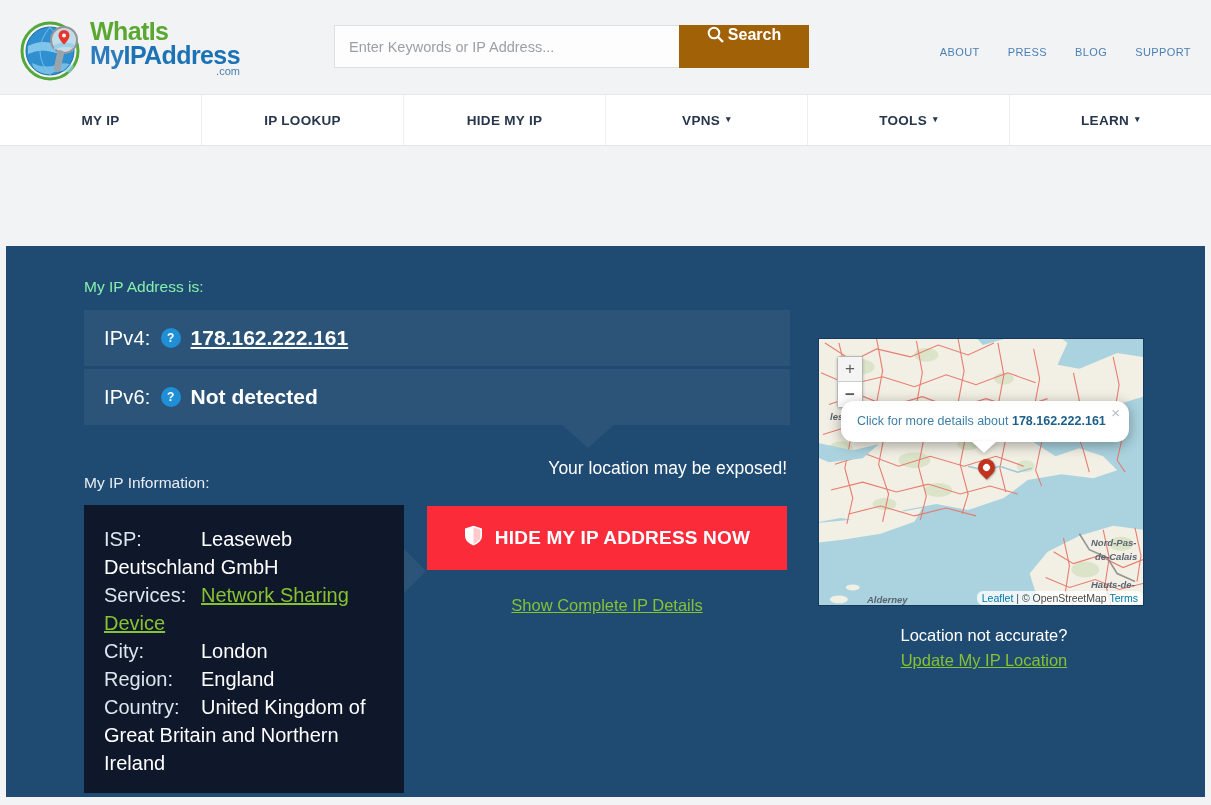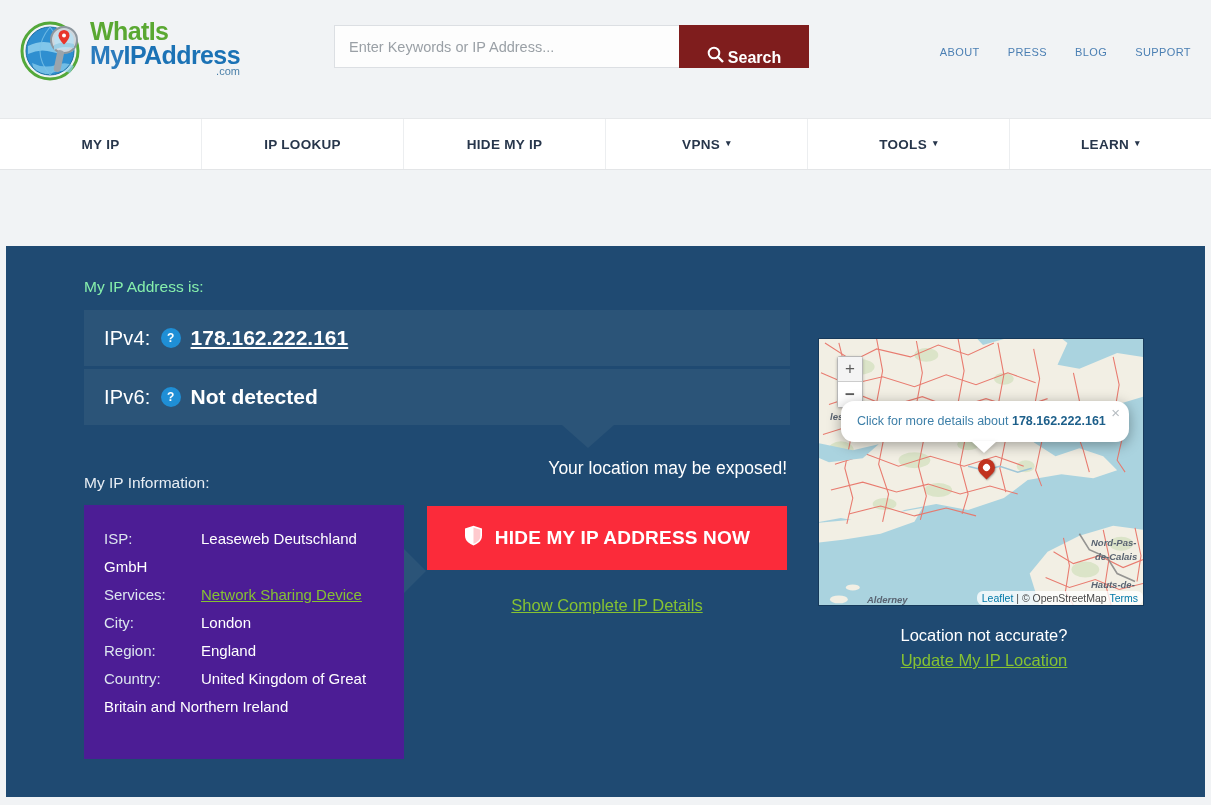--- a/index.html
+++ b/index.html
@@ -7,21 +7,21 @@
   body {
     width: 1211px; height: 805px;
     background: #f1f3f5;
     font-family: "Liberation Sans", sans-serif;
     overflow: hidden;
     position: relative;
   }
 
   
   .header {
-    height: 118px;
+    height: 94px;
     background: #f1f3f5;
     position: relative;
   }
   .logo {
     position: absolute; left: 20px; top: 14px;
     height: 72px; display: flex; align-items: center;
   }
   .logo-globe { width: 64px; height: 64px; position: relative; flex: 0 0 auto; }
   .logo-text { margin-left: 6px; line-height: 1; position: relative; top: -2px; }
   .logo-l1 { font-size: 25px; font-weight: bold; letter-spacing: -0.6px; }
@@ -40,23 +40,23 @@
     border: 1px solid #dcdfe3; border-right: none;
     background: #fdfdfd;
     padding: 0 14px;
     font-size: 14.5px; color: #555;
     font-family: "Liberation Sans", sans-serif;
     outline: none;
   }
   .searchinput::placeholder { color: #9aa0a6; }
   .searchbtn {
     width: 130px; height: 43px;
-    background: #7f1d1d; border: none; color: #fff;
+    background: #a16207; border: none; color: #fff;
     font-size: 16px; font-weight: bold;
-    display: flex; align-items: flex-end; justify-content: center; gap: 4px;
+    display: flex; align-items: flex-start; justify-content: center; gap: 4px;
     cursor: pointer;
     font-family: "Liberation Sans", sans-serif;
   }
 
   .toplinks {
     position: absolute; right: 20px; top: 46px;
     display: flex; gap: 28px;
   }
   .toplinks a {
     color: #4b7fb3; font-size: 11px; letter-spacing: 0.4px;
@@ -116,23 +116,23 @@
     border-left: 26px solid transparent;
     border-right: 26px solid transparent;
     border-top: 23px solid #2b5478;
   }
 
   .info-label { color: #e8eef4; font-size: 15.5px; margin-top: 26px; margin-bottom: 13px; }
 
   .infobox-wrap { position: relative; width: 320px; }
   .infobox {
     width: 320px; min-height: 254px;
-    background: #4c1d95;
+    background: #0f172a;
     padding: 20px 22px 16px 20px;
-    color: #fff; font-size: 15px; line-height: 28px;
+    color: #fff; font-size: 20px; line-height: 28px;
   }
   .info-arrow {
     position: absolute; right: -22px; top: 44px;
     width: 0; height: 0;
     border-top: 22px solid transparent;
     border-bottom: 22px solid transparent;
     border-left: 22px solid #2b5478;
   }
   .irow { display: block; }
   .ikey { color: #dce6ef; display: inline-block; width: 97px; }

